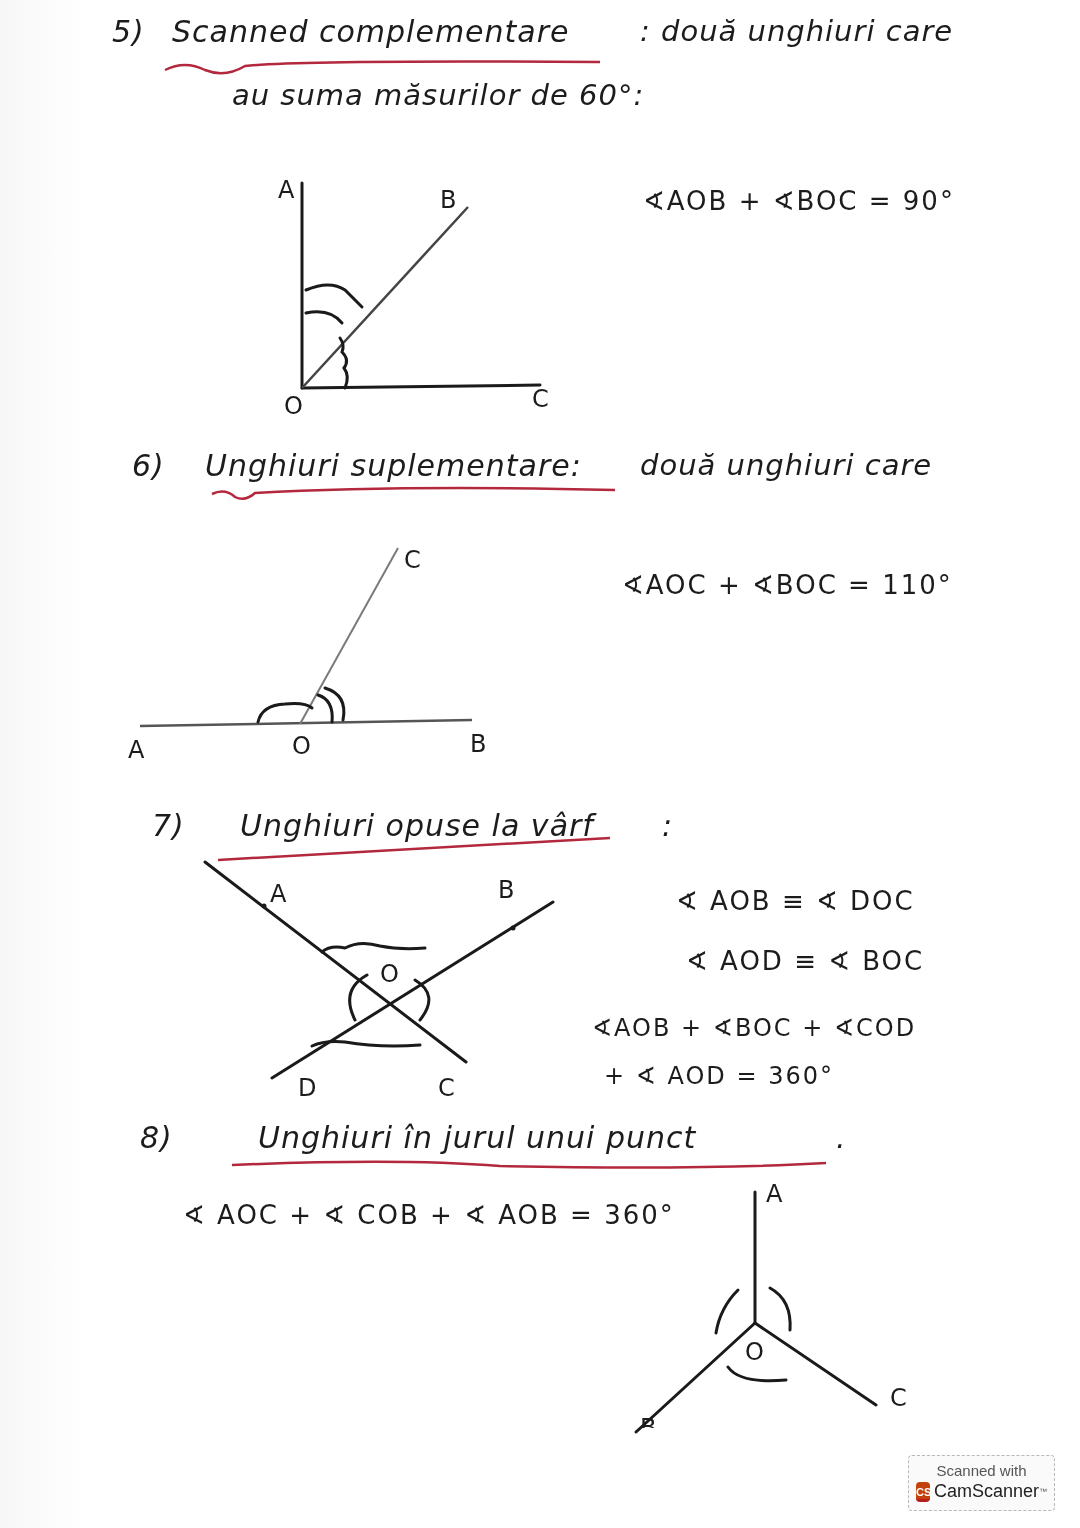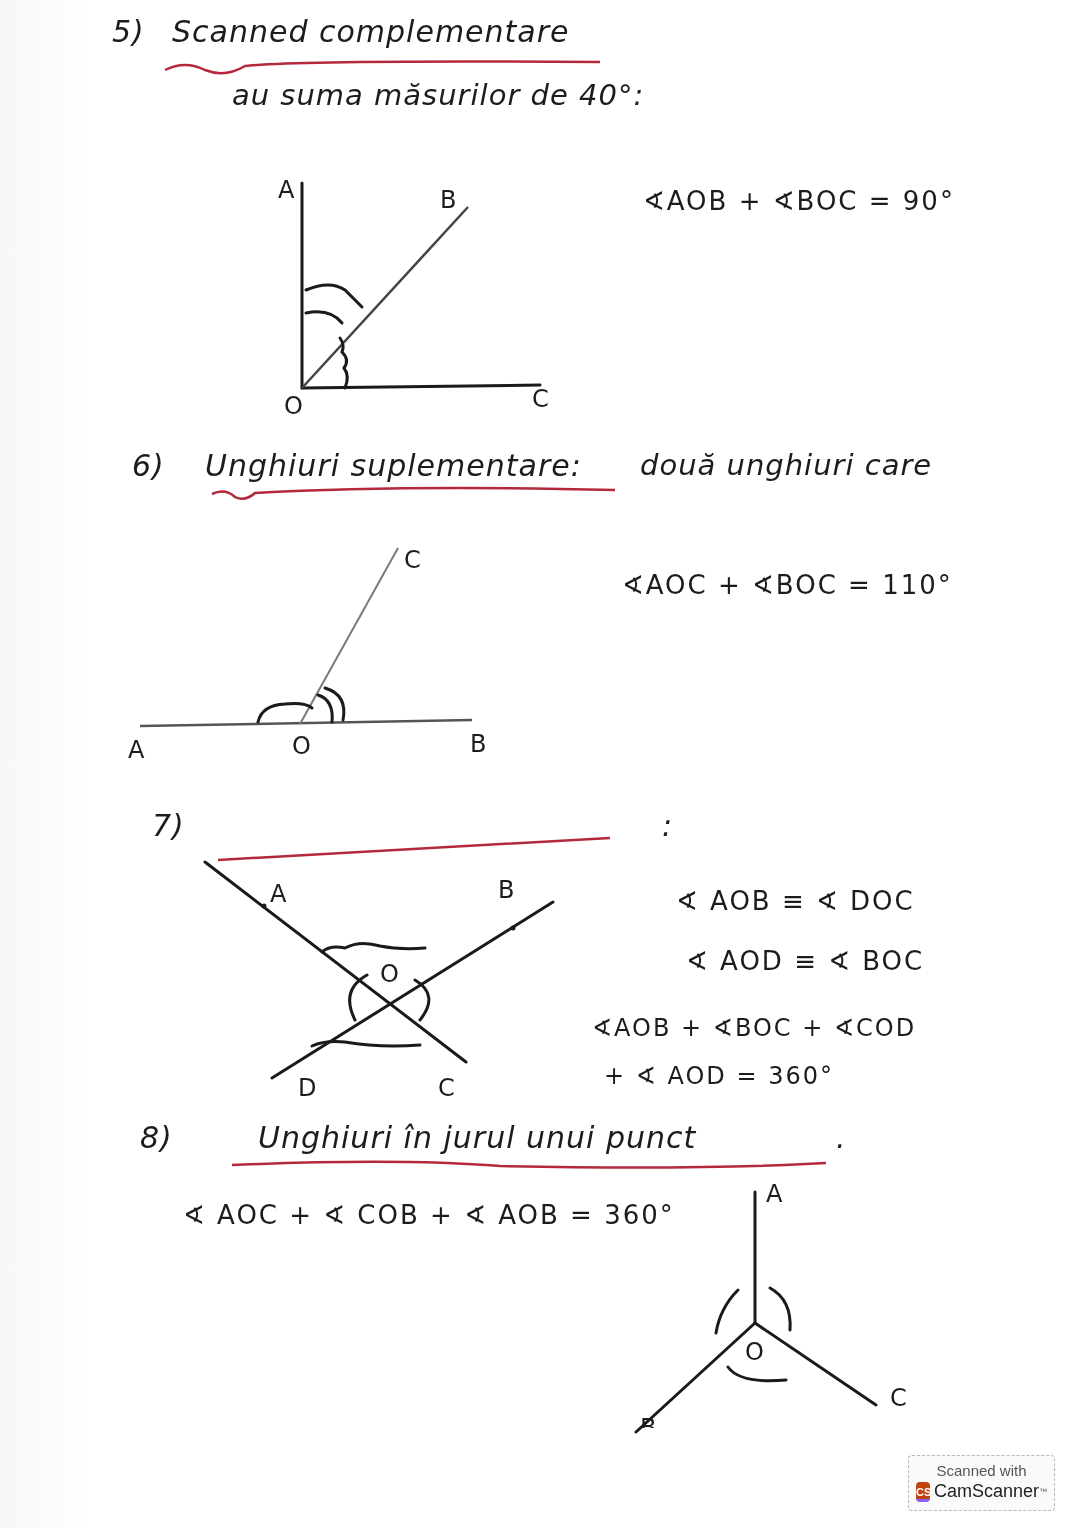--- a/index.html
+++ b/index.html
@@ -24,21 +24,21 @@
   .arc { stroke: #1a1a1a; stroke-width: 3; fill: none; stroke-linecap: round; }
   .badge {
     position: absolute; left: 908px; top: 1455px; width: 145px; height: 54px;
     border: 1.5px dashed #b8b8b8; border-radius: 4px; background: #fafafa;
     font-family: "Liberation Sans", sans-serif; text-align: center;
   }
   .badge-top { font-size: 15px; color: #555; margin-top: 6px; }
   .badge-bottom { display: flex; align-items: center; justify-content: center; margin-top: 2px; }
   .cs-logo { width: 14px; height: 20px; background: #c2410c; color: #fff; font-size: 11px;
     font-weight: bold; border-radius: 4px; line-height: 20px; margin-right: 4px;
-    border-bottom: 3px solid #8b5cf6; box-sizing: border-box; }
+    border-bottom: 3px solid #b91c1c; box-sizing: border-box; }
   .cs-name { font-size: 18px; color: #222; }
 </style>
 </head>
 <body>
 
 <div class="page">
 
   <svg class="diag" width="1080" height="1528">
 
     <path class="underline" d="M165,70 Q185,60 205,70 Q225,78 245,66 Q300,60 600,62"></path>
@@ -82,37 +82,39 @@
       <line class="line" x1="755" y1="1323" x2="636" y2="1432"></line>
       <line class="line" x1="755" y1="1323" x2="876" y2="1405"></line>
       <path class="arc" d="M738,1290 Q720,1308 716,1333"></path>
       <path class="arc" d="M770,1288 Q792,1300 790,1330"></path>
       <path class="arc" d="M728,1367 Q740,1384 786,1380"></path>
     </g>
   </svg>
 
   <div class="hw title" style="left:112px; top:14px;">5)</div>
   <div class="hw title" style="left:172px; top:14px;">Scanned complementare</div>
-  <div class="hw body-line" style="left:232px; top:78px;">au suma măsurilor de 40°:</div>
+  <div class="hw body-line" style="left:640px; top:14px;">: două unghiuri care</div>
+  <div class="hw body-line" style="left:232px; top:78px;">au suma măsurilor de 60°:</div>
   <div class="hw formula" style="left:643px; top:186px;">∢AOB + ∢BOC = 90°</div>
   <div class="lbl" style="left:278px; top:176px;">A</div>
   <div class="lbl" style="left:440px; top:186px;">B</div>
   <div class="lbl" style="left:284px; top:392px;">O</div>
   <div class="lbl" style="left:532px; top:385px;">C</div>
 
   <div class="hw title" style="left:132px; top:448px;">6)</div>
   <div class="hw title" style="left:205px; top:448px;">Unghiuri suplementare:</div>
   <div class="hw body-line" style="left:640px; top:448px;">două unghiuri care</div>
   <div class="hw formula" style="left:622px; top:570px;">∢AOC + ∢BOC = 110°</div>
   <div class="lbl" style="left:128px; top:736px;">A</div>
   <div class="lbl" style="left:292px; top:732px;">O</div>
   <div class="lbl" style="left:470px; top:730px;">B</div>
   <div class="lbl" style="left:404px; top:546px;">C</div>
 
   <div class="hw title" style="left:152px; top:808px;">7)</div>
+  <div class="hw title" style="left:240px; top:808px;">Unghiuri opuse la vârf</div>
   <div class="hw title" style="left:662px; top:808px;">:</div>
   <div class="hw formula" style="left:676px; top:886px;">∢ AOB ≡ ∢ DOC</div>
   <div class="hw formula" style="left:686px; top:946px;">∢ AOD ≡ ∢ BOC</div>
   <div class="hw formula" style="left:592px; top:1014px; font-size:24px;">∢AOB + ∢BOC + ∢COD</div>
   <div class="hw formula" style="left:604px; top:1062px; font-size:24px;">+ ∢ AOD = 360°</div>
   <div class="lbl" style="left:270px; top:880px;">A</div>
   <div class="lbl" style="left:498px; top:876px;">B</div>
   <div class="lbl" style="left:380px; top:960px;">O</div>
   <div class="lbl" style="left:298px; top:1074px;">D</div>
   <div class="lbl" style="left:438px; top:1074px;">C</div>

